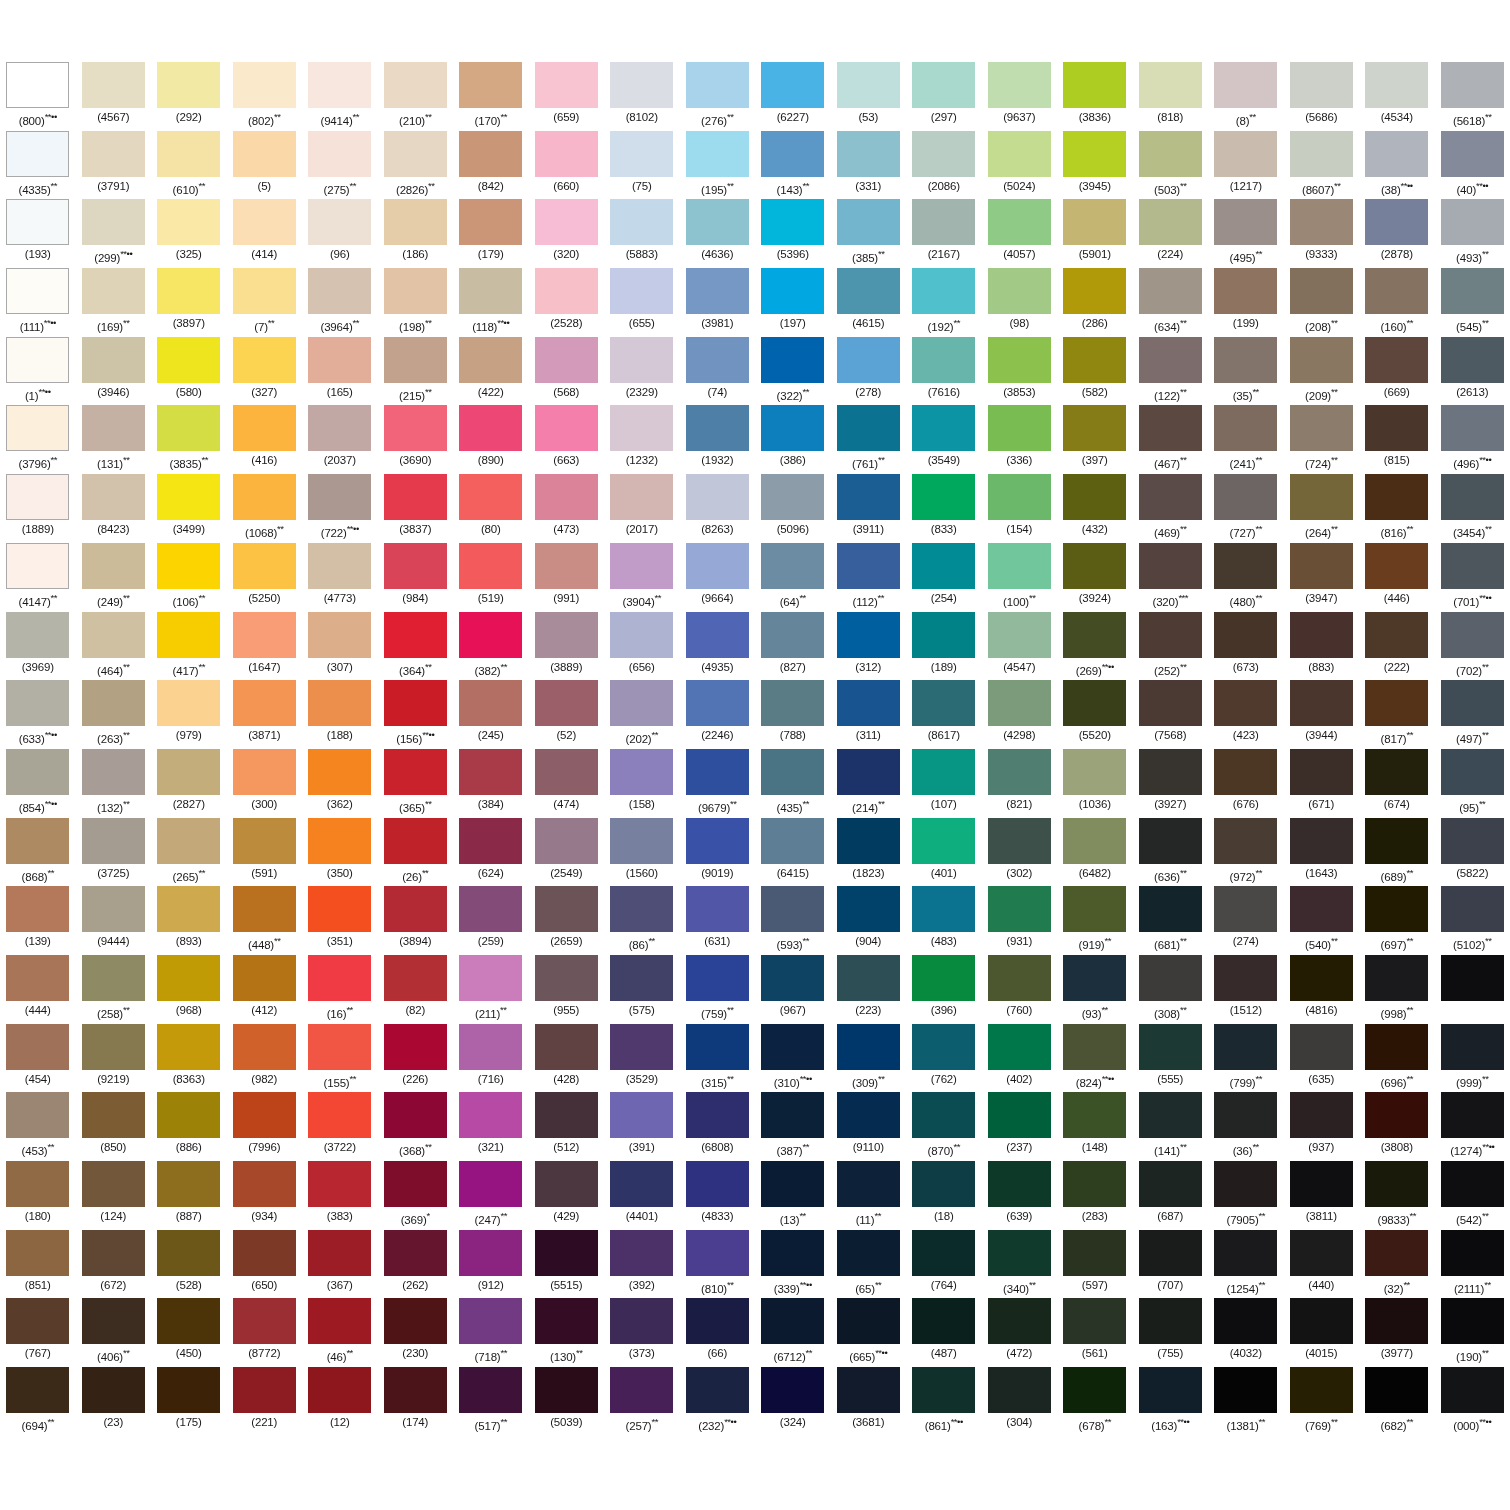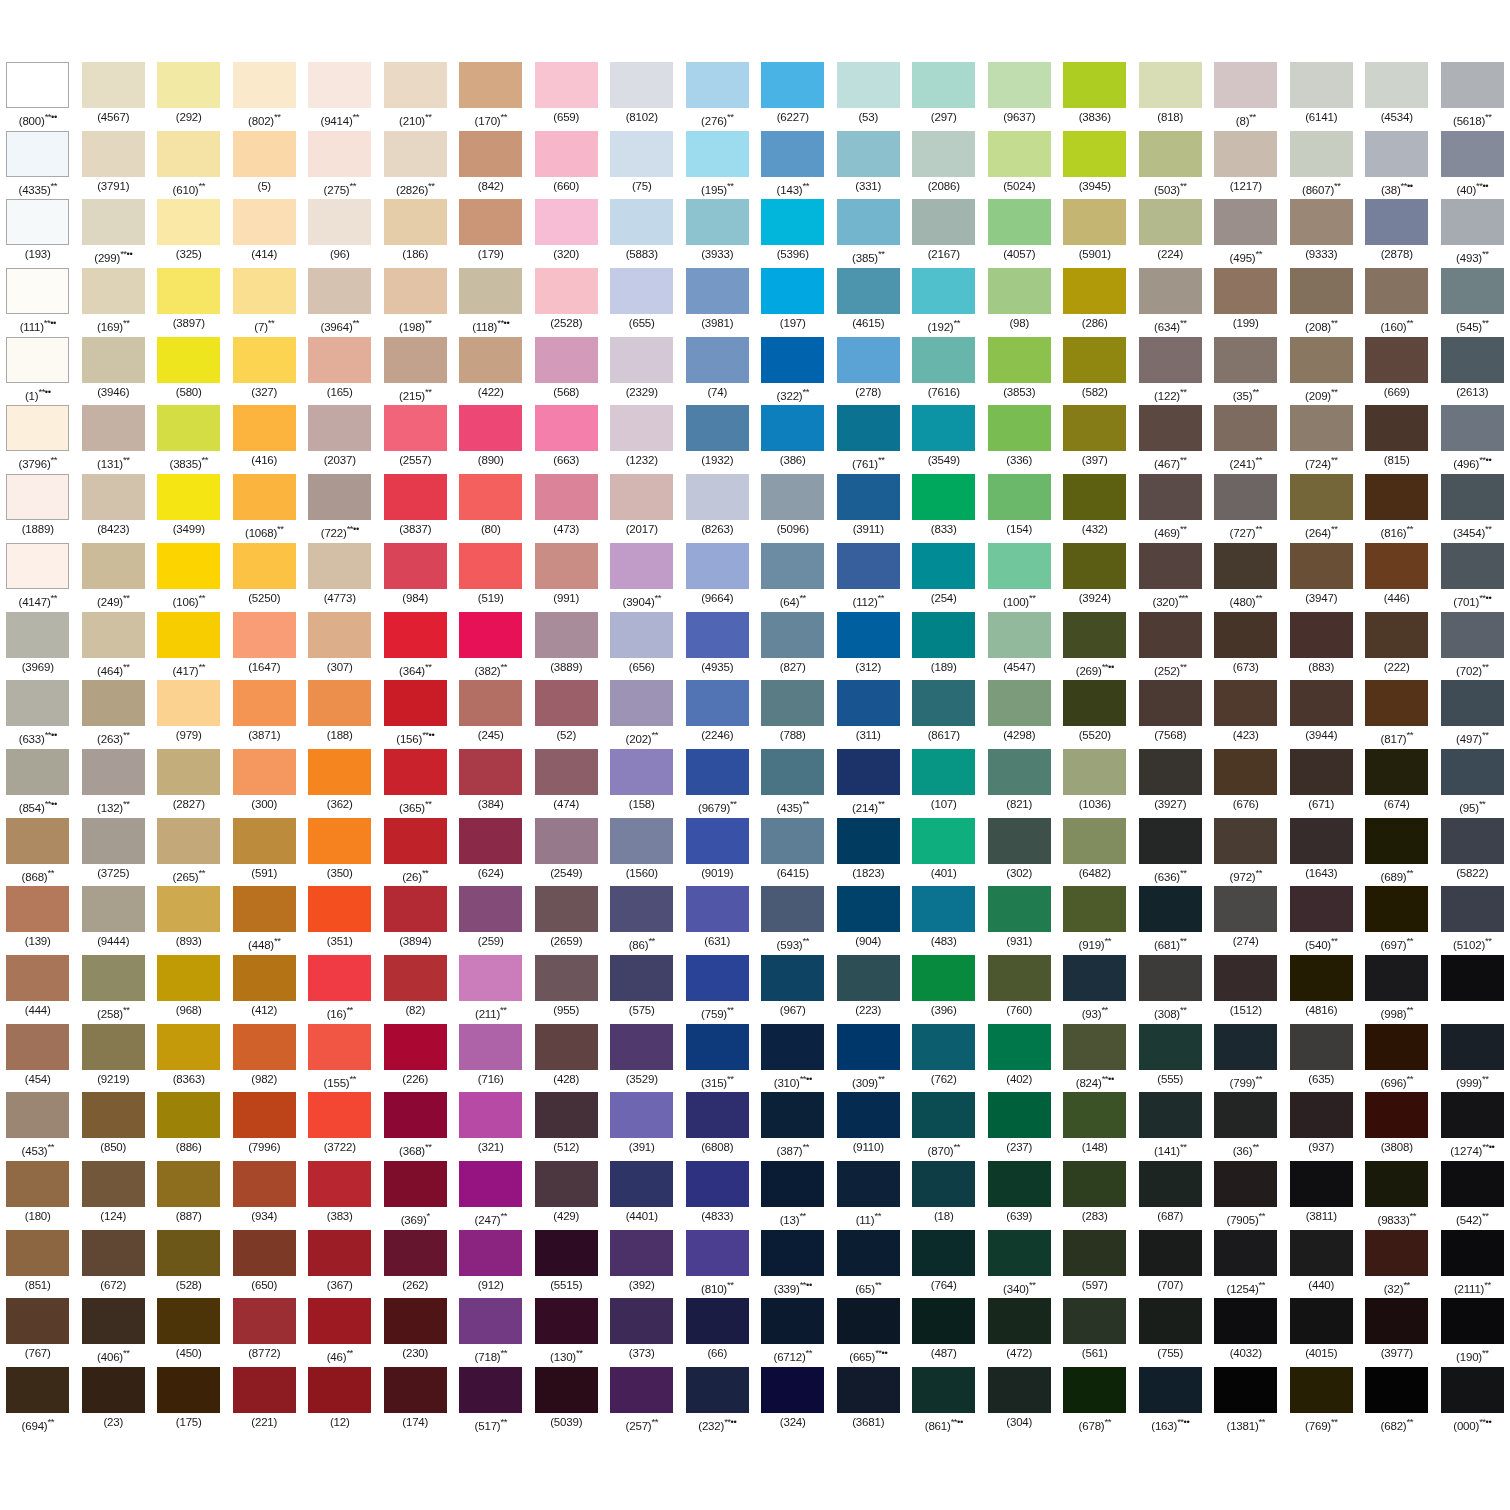--- a/index.html
+++ b/index.html
@@ -114,21 +114,21 @@
       <div class="cell">
         <span class="swatch" style="background: rgb(217, 221, 182);"></span>
         <span class="label"><span>(818)</span></span>
       </div>
       <div class="cell">
         <span class="swatch" style="background: rgb(211, 197, 197);"></span>
         <span class="label"><span>(8)</span><span class="sup">**</span></span>
       </div>
       <div class="cell">
         <span class="swatch" style="background: rgb(204, 208, 200);"></span>
-        <span class="label"><span>(6141)</span></span>
+        <span class="label"><span>(5686)</span></span>
       </div>
       <div class="cell">
         <span class="swatch" style="background: rgb(206, 211, 203);"></span>
         <span class="label"><span>(4534)</span></span>
       </div>
       <div class="cell">
         <span class="swatch" style="background: rgb(174, 178, 182);"></span>
         <span class="label"><span>(5618)</span><span class="sup">**</span></span>
       </div>
       <div class="cell">
@@ -242,21 +242,21 @@
       <div class="cell">
         <span class="swatch" style="background: rgb(246, 189, 213);"></span>
         <span class="label"><span>(320)</span></span>
       </div>
       <div class="cell">
         <span class="swatch" style="background: rgb(195, 217, 234);"></span>
         <span class="label"><span>(5883)</span></span>
       </div>
       <div class="cell">
         <span class="swatch" style="background: rgb(140, 195, 206);"></span>
-        <span class="label"><span>(3933)</span></span>
+        <span class="label"><span>(4636)</span></span>
       </div>
       <div class="cell">
         <span class="swatch" style="background: rgb(1, 181, 219);"></span>
         <span class="label"><span>(5396)</span></span>
       </div>
       <div class="cell">
         <span class="swatch" style="background: rgb(114, 181, 205);"></span>
         <span class="label"><span>(385)</span><span class="sup">**</span></span>
       </div>
       <div class="cell">
@@ -466,21 +466,21 @@
       <div class="cell">
         <span class="swatch" style="background: rgb(252, 180, 63);"></span>
         <span class="label"><span>(416)</span></span>
       </div>
       <div class="cell">
         <span class="swatch" style="background: rgb(193, 168, 164);"></span>
         <span class="label"><span>(2037)</span></span>
       </div>
       <div class="cell">
         <span class="swatch" style="background: rgb(242, 100, 122);"></span>
-        <span class="label"><span>(2557)</span></span>
+        <span class="label"><span>(3690)</span></span>
       </div>
       <div class="cell">
         <span class="swatch" style="background: rgb(237, 72, 117);"></span>
         <span class="label"><span>(890)</span></span>
       </div>
       <div class="cell">
         <span class="swatch" style="background: rgb(245, 127, 171);"></span>
         <span class="label"><span>(663)</span></span>
       </div>
       <div class="cell">

